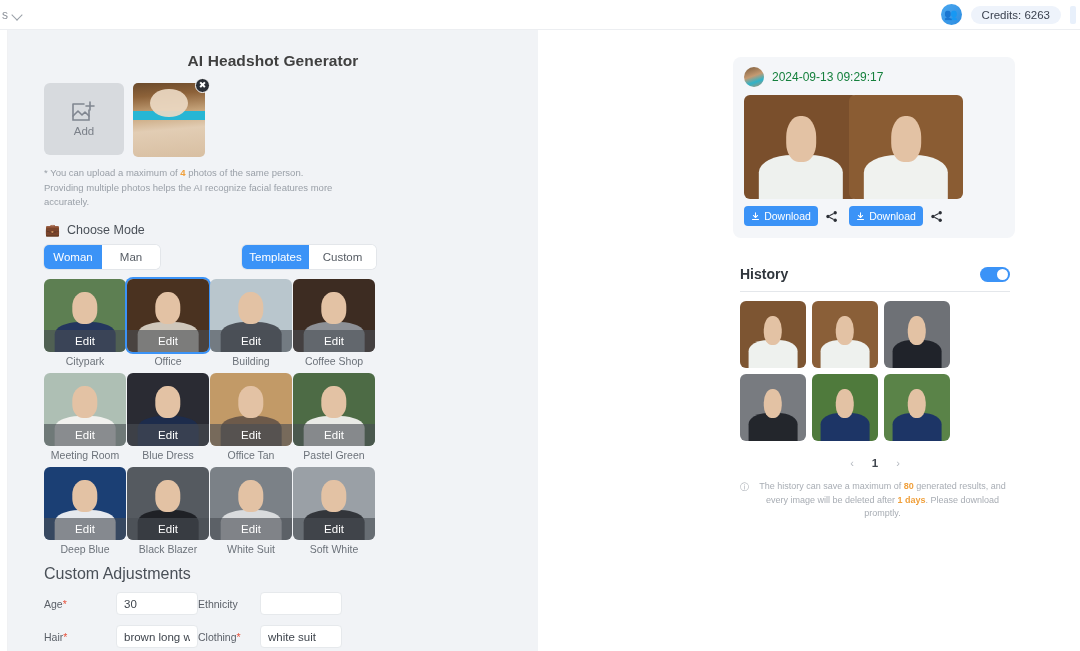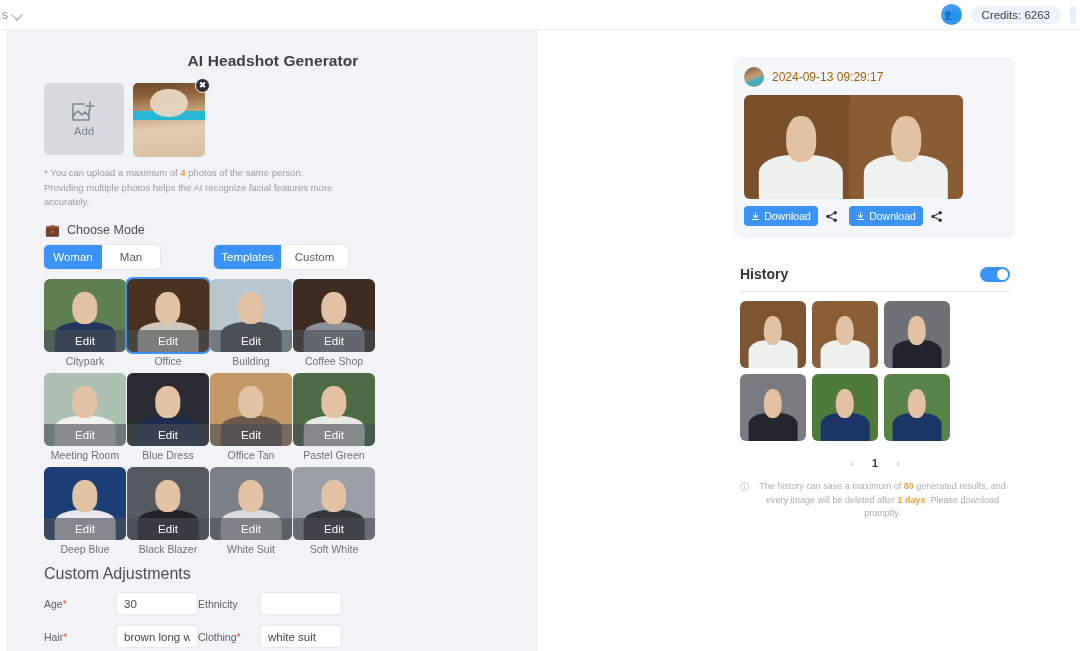--- a/index.html
+++ b/index.html
@@ -89,21 +89,21 @@
   }
   .hint b { color: #f0a03c; font-weight: 600; }
 
   
   .choose-mode {
     display: flex; align-items: center; gap: 7px; padding: 13px 0 0 37px;
     font-size: 12.5px; color: #4a5058;
   }
   .case-icon { font-size: 12px; color: #3a4048; }
 
-  .seg-row { display: flex; padding: 8px 0 0 36px; gap: 54px; }
+  .seg-row { display: flex; padding: 8px 0 0 36px; gap: 82px; }
   .seg {
     display: flex; background: #ffffff; border-radius: 5px; overflow: hidden;
     box-shadow: 0 0 0 1px #e3e6ea;
   }
   .seg-btn {
     font-size: 11.5px; padding: 6px 0; width: 58px; text-align: center;
     color: #565c64; background: #ffffff; cursor: pointer;
   }
   .seg-btn.on { background: #3b93f7; color: #ffffff; }
   .seg.wide .seg-btn { width: 67px; }
@@ -151,21 +151,21 @@
   
   .res-card {
     position: absolute; left: 733px; top: 57px; width: 282px;
     background: #f4f6f9; border-radius: 8px; padding: 10px 11px 12px;
   }
   .res-head { display: flex; align-items: center; gap: 8px; }
   .res-avatar {
     width: 20px; height: 20px; border-radius: 50%; overflow: hidden;
     background: linear-gradient(160deg,#7a5a3a,#c49a72 45%,#2fb3c9 70%,#b98d66);
   }
-  .res-time { font-size: 12px; color: #a16207; }
+  .res-time { font-size: 12px; color: #15803d; }
   .res-imgs { display: flex; gap: 11px; padding-top: 8px; }
   .res-item { width: 94px; text-align: right; }
   .res-img { width: 114px; height: 104px; border-radius: 6px; overflow: hidden; position: relative; }
   .res-actions { display: flex; align-items: center; gap: 7px; padding-top: 7px; }
   .dl-btn {
     flex: 1; height: 20px; background: #3b93f7; color: #fff; border-radius: 4px;
     font-size: 10.5px; display: flex; align-items: center; justify-content: center; gap: 4px;
     cursor: pointer;
   }
   .share-ic { width: 13px; height: 13px; color: #2b2f36; }

